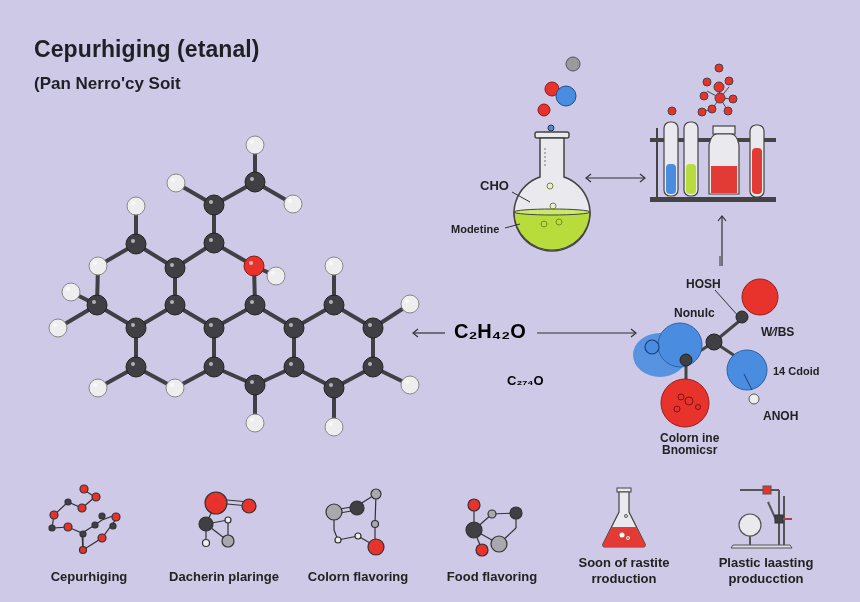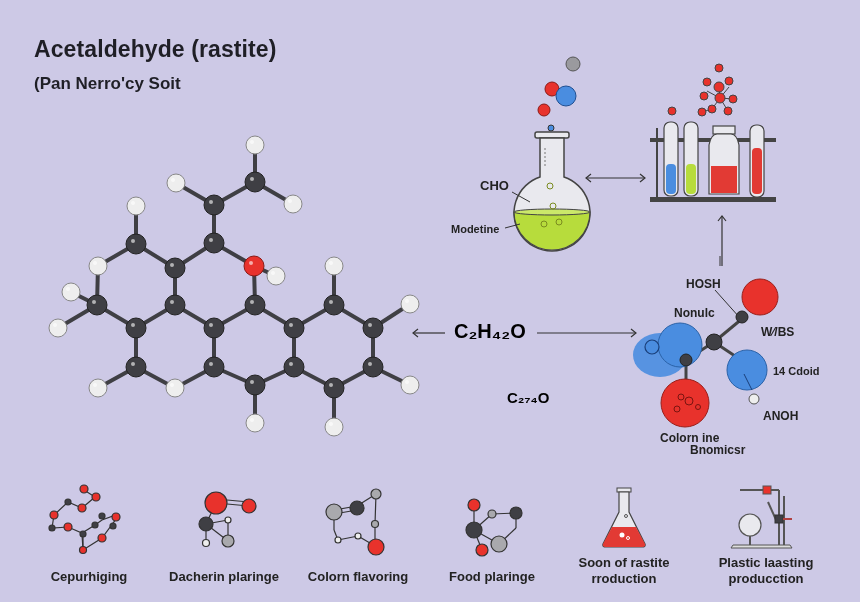--- a/index.html
+++ b/index.html
@@ -9,21 +9,21 @@
   #title { left:34px; top:36px; font-size:23px; font-weight:bold; letter-spacing:0.1px; }
   #subtitle { left:34px; top:74px; font-size:17px; font-weight:bold; }
   .lbl { font-size:12px; font-weight:bold; color:#222; white-space:nowrap; }
   .formula { font-size:20px; font-weight:bold; color:#000000; }
   .cap { font-size:13px; font-weight:bold; color:#222; text-align:center; width:150px; line-height:16px; }
   svg { position:absolute; left:0; top:0; }
 </style>
 </head>
 <body>
 
-<div id="title" class="abs">Acetaldehyde (rastite)</div>
+<div id="title" class="abs">Cepurhiging (etanal)</div>
 <div id="subtitle" class="abs">(Pan Nerro'cy Soit</div>
 
 <svg width="860" height="602">
   <g id="mol-bonds" stroke="#3f3f44" stroke-width="4" stroke-linecap="round">
       <line x1="214" y1="205" x2="255" y2="182"></line>
       <line x1="214" y1="205" x2="214" y2="243"></line>
       <line x1="214" y1="205" x2="176" y2="183"></line>
       <line x1="255" y1="182" x2="255" y2="145"></line>
       <line x1="255" y1="182" x2="293" y2="204"></line>
       <line x1="214" y1="243" x2="175" y2="268"></line>
@@ -213,21 +213,21 @@
 
 <svg width="860" height="602">
   <g stroke="#333" stroke-width="1.2" fill="none">
     <line x1="413" y1="333" x2="445" y2="333"></line>
     <path d="M418 329 L413 333 L418 337"></path>
     <line x1="537" y1="333" x2="636" y2="333"></line>
     <path d="M631 329 L636 333 L631 337"></path>
   </g>
 </svg>
 <div class="abs formula" style="left:454px;top:320px;">C₂H₄₂O</div>
-<div class="abs formula" style="left:507px;top:389px;font-size:15px;">C₂₇₄O</div>
+<div class="abs formula" style="left:507px;top:373px;font-size:13px;">C₂₇₄O</div>
 
 <svg width="860" height="602">
   <line x1="720" y1="256" x2="720" y2="266" stroke="#333" stroke-width="1"></line>
   <line x1="715" y1="290" x2="740" y2="318" stroke="#333" stroke-width="1"></line>
   <g stroke="#444" stroke-width="3">
     <line x1="714" y1="342" x2="743" y2="318"></line>
     <line x1="714" y1="342" x2="686" y2="360"></line>
     <line x1="714" y1="342" x2="738" y2="358"></line>
     <line x1="686" y1="360" x2="686" y2="384"></line>
     <line x1="686" y1="360" x2="658" y2="347"></line>
@@ -249,21 +249,21 @@
     <circle cx="677" cy="409" r="3"></circle>
       <circle cx="698" cy="407" r="2.5"></circle>
   </g>
 </svg>
 <div class="abs lbl" style="left:686px;top:277px;">HOSH</div>
 <div class="abs lbl" style="left:674px;top:306px;">Nonulc</div>
 <div class="abs lbl" style="left:761px;top:325px;">W⁄/BS</div>
 <div class="abs lbl" style="left:773px;top:365px;font-size:11px;">14 Cdoid</div>
 <div class="abs lbl" style="left:763px;top:409px;text-align:center;">ANOH</div>
 <div class="abs lbl" style="left:660px;top:431px;">Colorn ine</div>
-<div class="abs lbl" style="left:662px;top:443px;margin-left:28px;">Bnomicsr</div>
+<div class="abs lbl" style="left:662px;top:443px;">Bnomicsr</div>
 
 <svg width="860" height="602">
 
   <g stroke="#333" stroke-width="1.2">
     <polyline fill="none" points="84,490 95,497 82,508 68,502 54,515 52,528 68,527 82,533 95,525 102,520 113,516 116,519 102,538 83,550 82,534"></polyline>
     <line x1="83" y1="534" x2="83" y2="549"></line>
     <circle cx="84" cy="489" r="4" fill="#e8322c"></circle>
       <circle cx="96" cy="497" r="4" fill="#e8322c"></circle>
     <circle cx="82" cy="508" r="4" fill="#e8322c"></circle>
       <circle cx="68" cy="502" r="3" fill="#3f3f44"></circle>
@@ -349,21 +349,21 @@
     <line x1="750" y1="536" x2="750" y2="545"></line>
     <rect x="763" y="486" width="8" height="8" fill="#e8322c" stroke="#555" stroke-width="1"></rect>
     <rect x="775" y="515" width="8" height="8" fill="#3f3f44" stroke="#333" stroke-width="1"></rect>
     <line x1="783" y1="519" x2="792" y2="519" stroke="#b14040"></line>
   </g>
 </svg>
 
 <div class="abs cap" style="left:14px;top:569px;">Cepurhiging</div>
 <div class="abs cap" style="left:149px;top:569px;">Dacherin plaringe</div>
 <div class="abs cap" style="left:283px;top:569px;">Colorn flavoring</div>
-<div class="abs cap" style="left:417px;top:569px;">Food plaringe</div>
+<div class="abs cap" style="left:417px;top:569px;">Food flavoring</div>
 <div class="abs cap" style="left:549px;top:555px;">
   <div>Soon of rastite</div>
   <div>rroduction</div>
 </div>
 <div class="abs cap" style="left:691px;top:555px;">
   <div>Plastic laasting</div>
   <div>producction</div>
 </div>
 
 </body></html>

